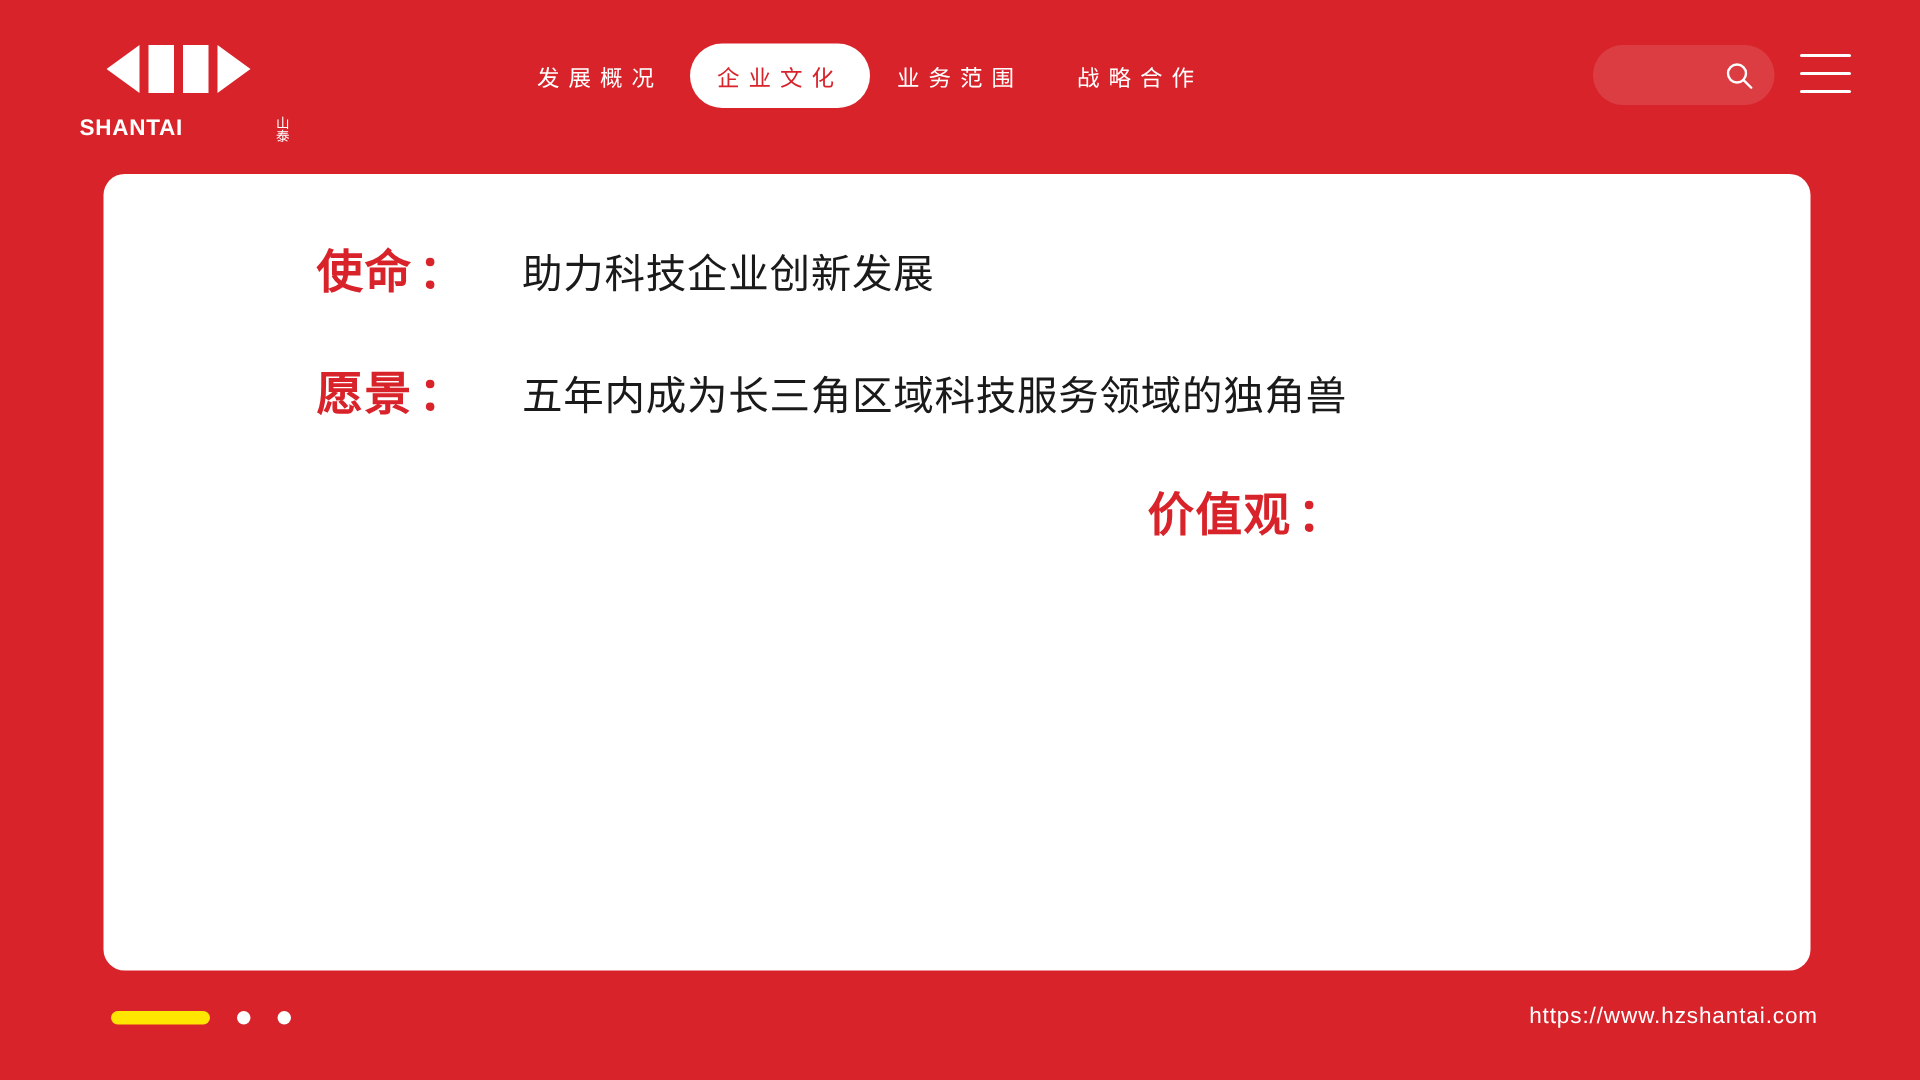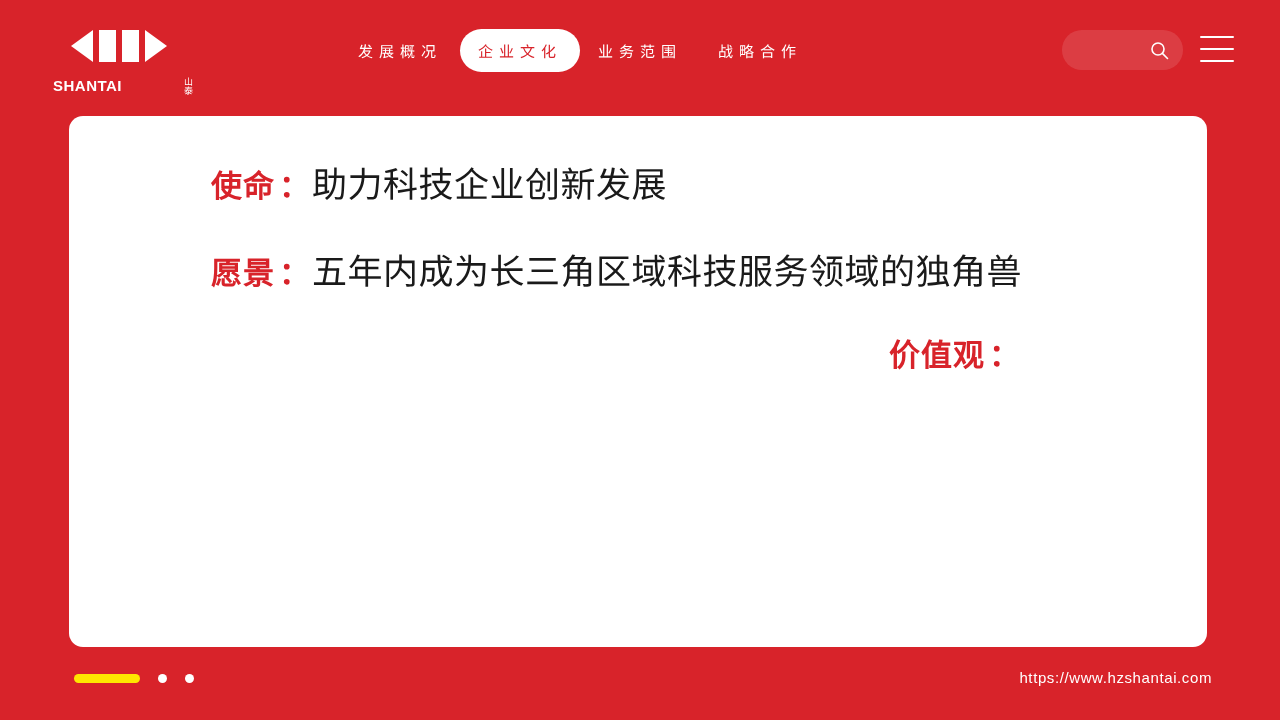--- a/index.html
+++ b/index.html
@@ -167,22 +167,23 @@
     letter-spacing: 1px;
   }
   .st-colon {
     color: #d8232a;
     font-size: 31px;
     font-weight: bold;
     margin: 0 2px 0 4px;
   }
   .st-value {
     color: #1a1a1a;
-    font-size: 35px;
+    font-size: 27px;
     letter-spacing: 0.5px;
+    margin-left: 36px;
   }
 
   
   .pager {
     position: absolute;
     left: 74px;
     top: 674px;
     display: flex;
     align-items: center;
     gap: 18px;

